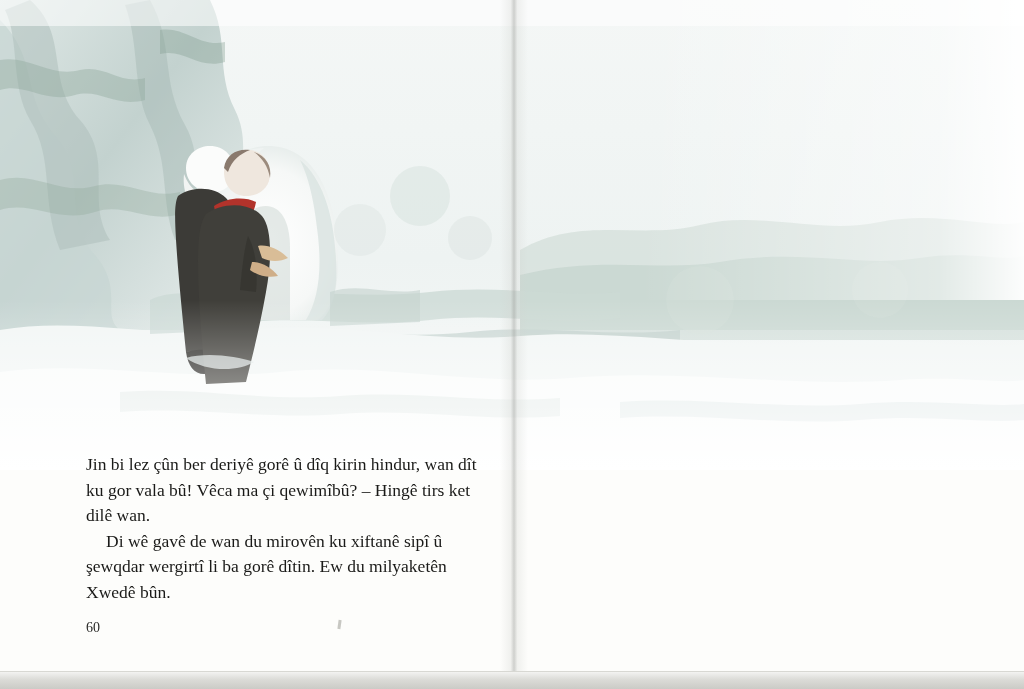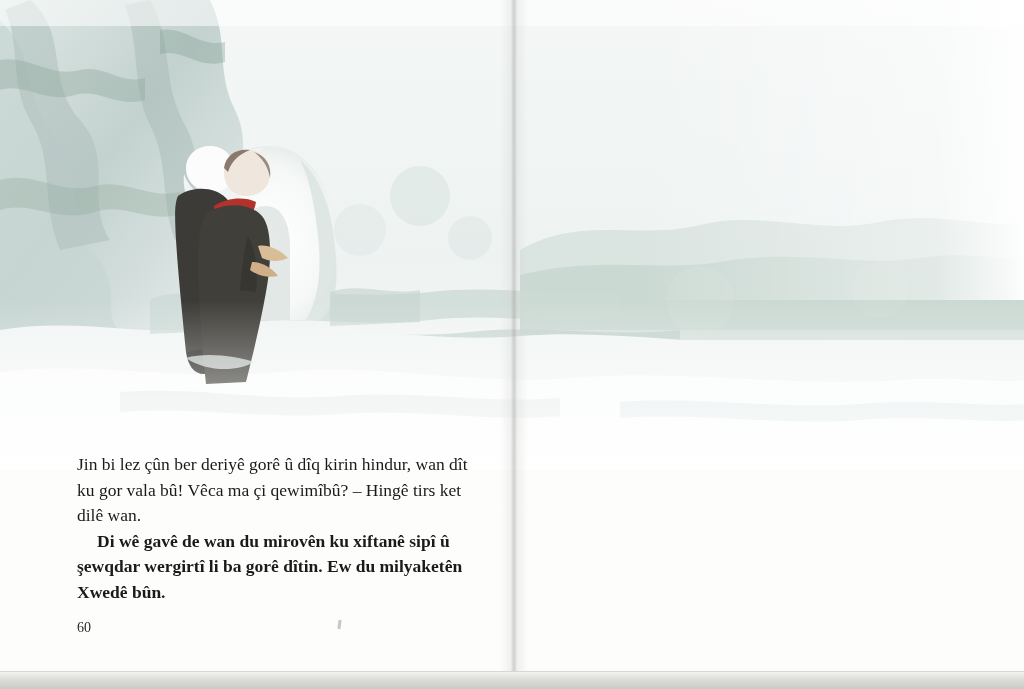--- a/index.html
+++ b/index.html
@@ -32,21 +32,21 @@
   }
   .illustration svg { display: block; }
 
   
   .page {
     position: absolute;
     top: 0;
     height: 689px;
     box-sizing: border-box;
   }
-  .page-left  { left: 7px;   width: 596px; }
+  .page-left  { left: 16px;   width: 596px; }
   .page-right { left: 512px; width: 512px; }
 
   
   .gutter {
     position: absolute;
     left: 500px;
     top: 0;
     width: 28px;
     height: 689px;
     background: linear-gradient(to right,
@@ -71,21 +71,21 @@
 
   
   .text-block {
     position: absolute;
     font-family: "Liberation Serif", serif;
     font-size: 17.5px;
     line-height: 25.5px;
     color: #1a1a18;
   }
   .text-block p { margin: 0; }
-  .text-block p.indent { text-indent: 20px; font-weight: bold; }
+  .text-block p.indent { text-indent: 20px; }
 
   #left-text  { left: 70px;  top: 452px; width: 400px; }
 
   .folio {
     position: absolute;
     font-family: "Liberation Serif", serif;
     font-size: 14px;
     color: #2a2a28;
   }
   #folio-left  { left: 70px;  top: 620px; }

